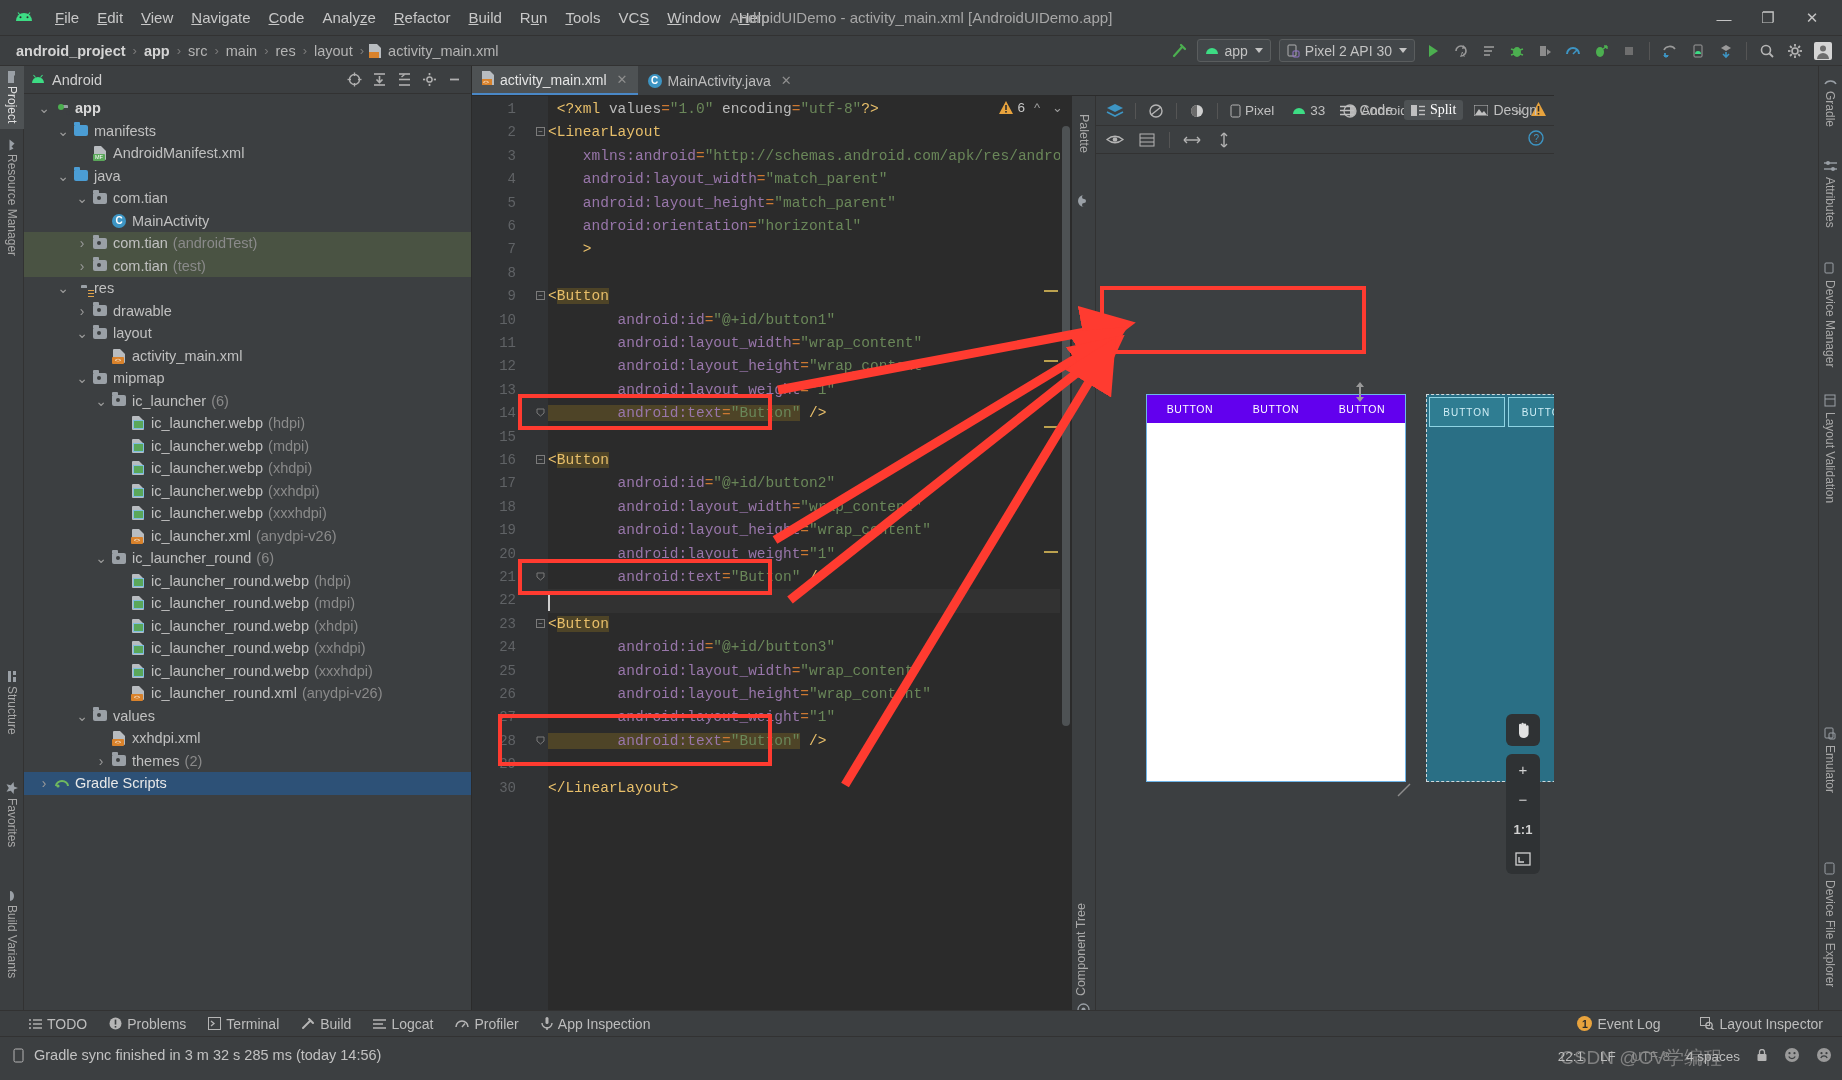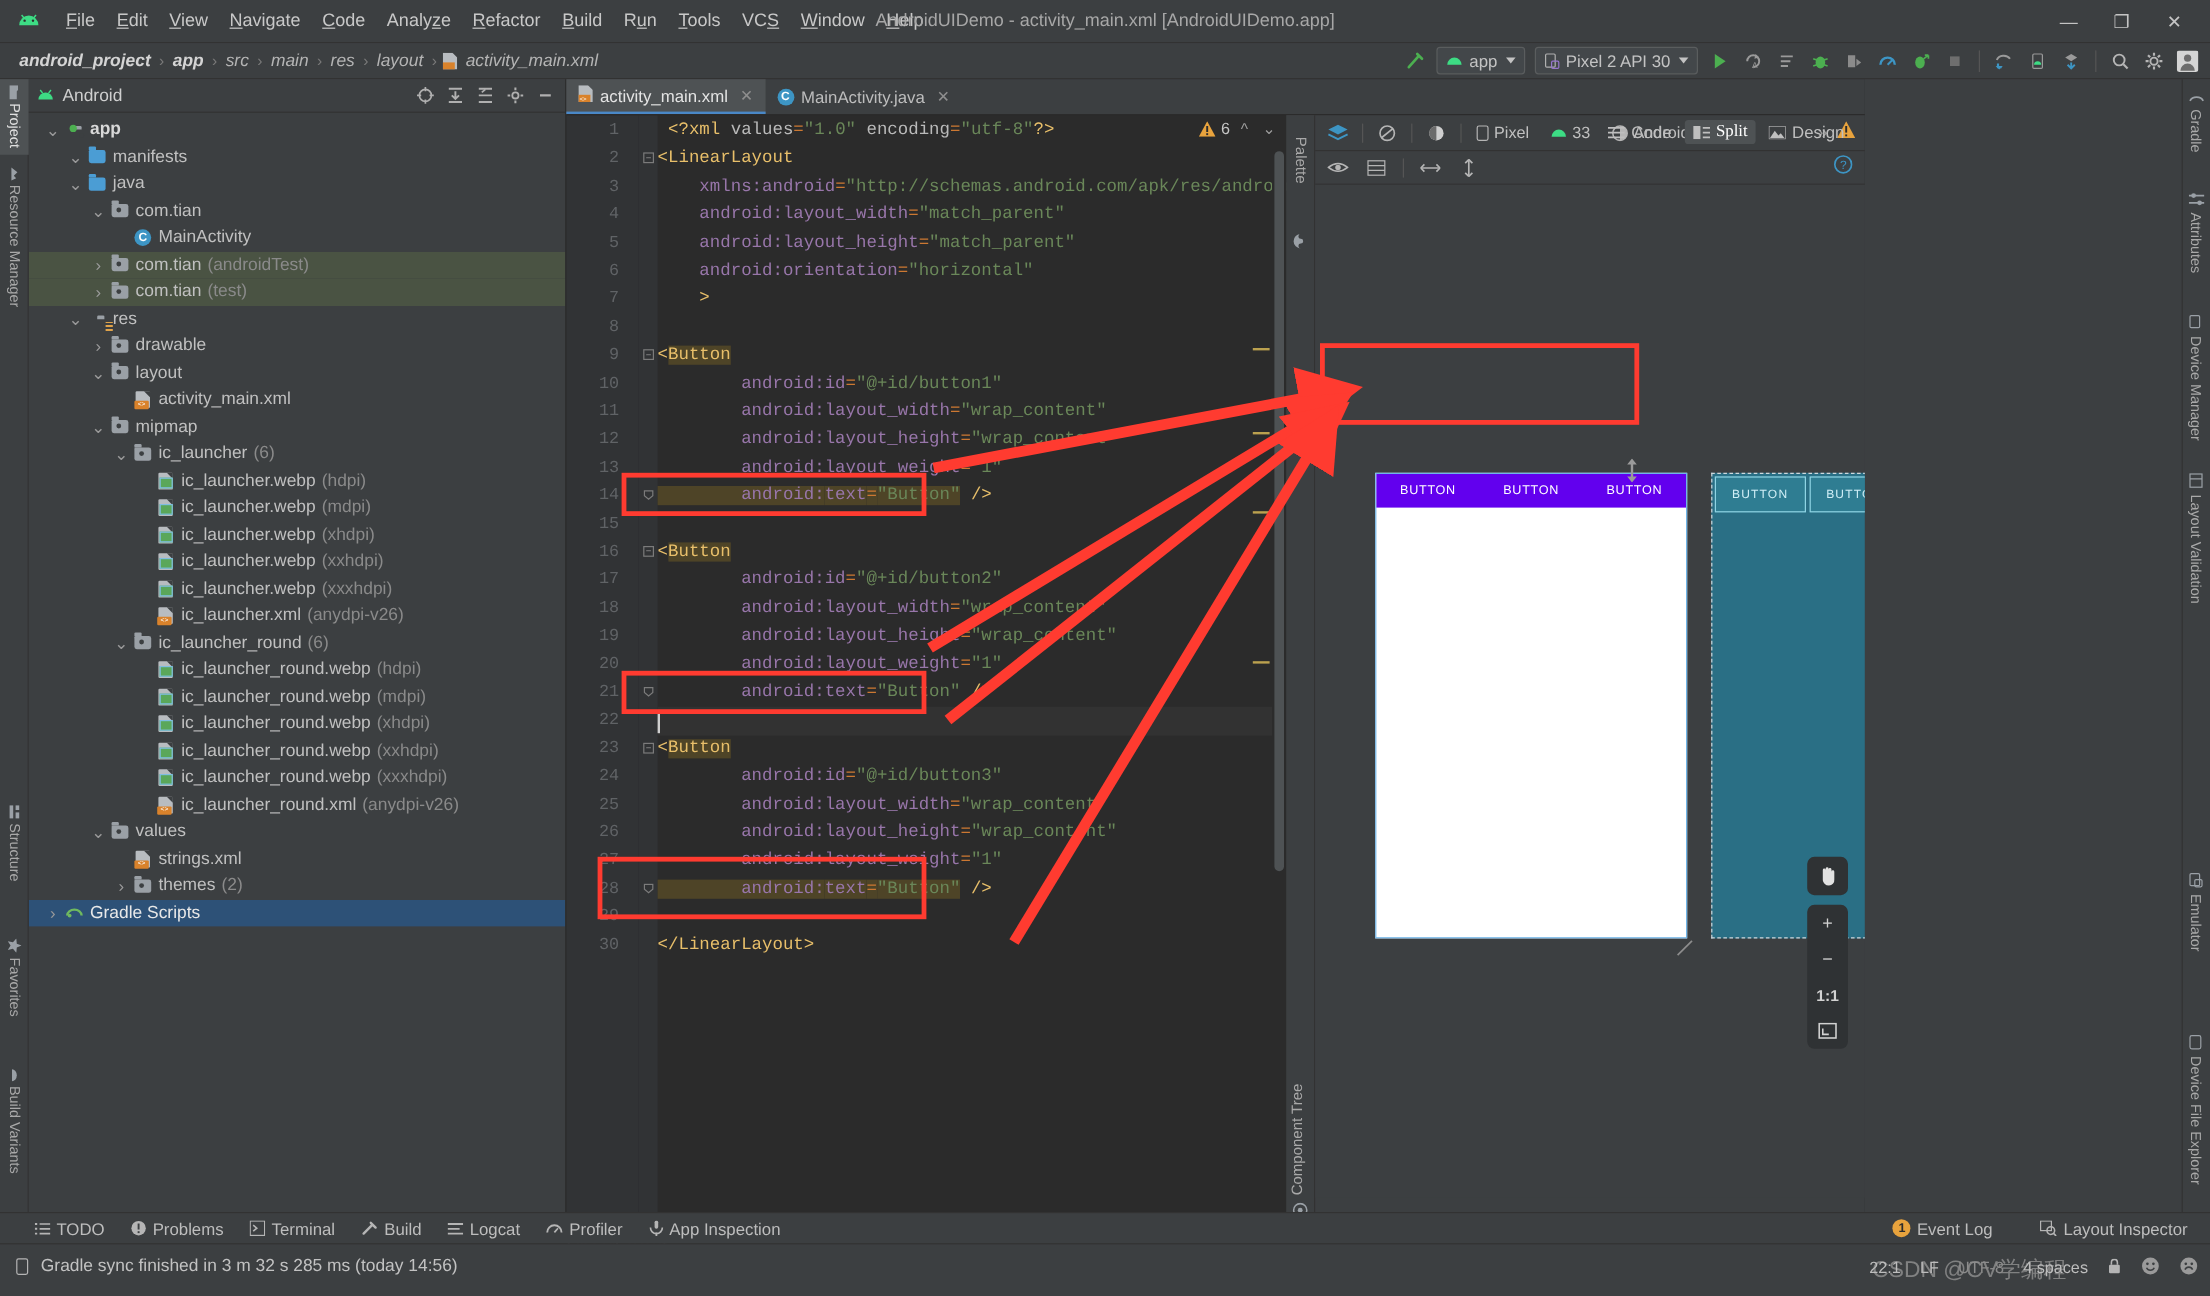--- a/index.html
+++ b/index.html
@@ -31,21 +31,21 @@
   .win-btn { width: 44px; height: 30px; display: flex; align-items: center; justify-content: center;
              color: #c4c4c4; font-size: 15px; }
 
   
   .navbar {
     position: absolute; left: 0; top: 36px; width: 1842px; height: 30px;
     background: #3c3f41; display: flex; align-items: center;
     border-bottom: 1px solid #323232;
   }
   .crumbs { display: flex; align-items: center; margin-left: 14px; font-size: 14.5px; }
-  .crumb { color: #b4b4b4; padding: 0 2px; font-style: italic; }
+  .crumb { color: #b4b4b4; padding: 0 2px; }
   .crumb.bold { font-weight: bold; color: #d4d4d4; }
   .crumb-sep { color: #7a7a7a; margin: 0 5px; font-size: 13px; }
   .toolbar-right { position: absolute; right: 6px; display: flex; align-items: center; gap: 2px; }
   .tb-icon { width: 26px; height: 24px; display:flex; align-items:center; justify-content:center; border-radius:3px; }
   .combo {
     display: flex; align-items: center; gap: 5px; height: 23px; padding: 0 7px;
     border: 1px solid #5a5d5e; border-radius: 3px; font-size: 14px; color: #c3c3c3; background: #43474a;
     margin: 0 3px;
   }
   .combo .caret { border-left: 4px solid transparent; border-right: 4px solid transparent;
@@ -493,20 +493,29 @@
           </span>
           <span class="tlabel bold">app</span>
         </div>
         <div class="trow" style="padding-left: 31px;">
           <span class="chev" style="font-size: 14px; line-height: 8px;">⌄</span>
           <span class="ticon">
             <span class="folder"></span>
           </span>
           <span class="tlabel">manifests</span>
         </div>
+        <div class="trow" style="padding-left: 50px;">
+          <span class="chev">&nbsp;</span>
+          <span class="ticon">
+            <span class="filexml">
+              <span class="filetag" style="background:#5aa75a">MF</span>
+            </span>
+          </span>
+          <span class="tlabel">AndroidManifest.xml</span>
+        </div>
         <div class="trow" style="padding-left: 31px;">
           <span class="chev" style="font-size: 14px; line-height: 8px;">⌄</span>
           <span class="ticon">
             <span class="folder"></span>
           </span>
           <span class="tlabel">java</span>
         </div>
         <div class="trow" style="padding-left: 50px;">
           <span class="chev" style="font-size: 14px; line-height: 8px;">⌄</span>
           <span class="ticon">
@@ -697,21 +706,21 @@
           </span>
           <span class="tlabel">values</span>
         </div>
         <div class="trow" style="padding-left: 69px;">
           <span class="chev">&nbsp;</span>
           <span class="ticon">
             <span class="filexml">
               <span class="filetag">&lt;&gt;</span>
             </span>
           </span>
-          <span class="tlabel">strings.xml</span>
+          <span class="tlabel">xxhdpi.xml</span>
         </div>
         <div class="trow" style="padding-left: 69px;">
           <span class="chev" style="font-size: 14px;">›</span>
           <span class="ticon">
             <span class="folder grey"></span>
           </span>
           <span class="tlabel">themes</span>
           <span class="tdim">(2)</span>
         </div>
         <div class="trow sel-blue" style="padding-left: 12px;">

